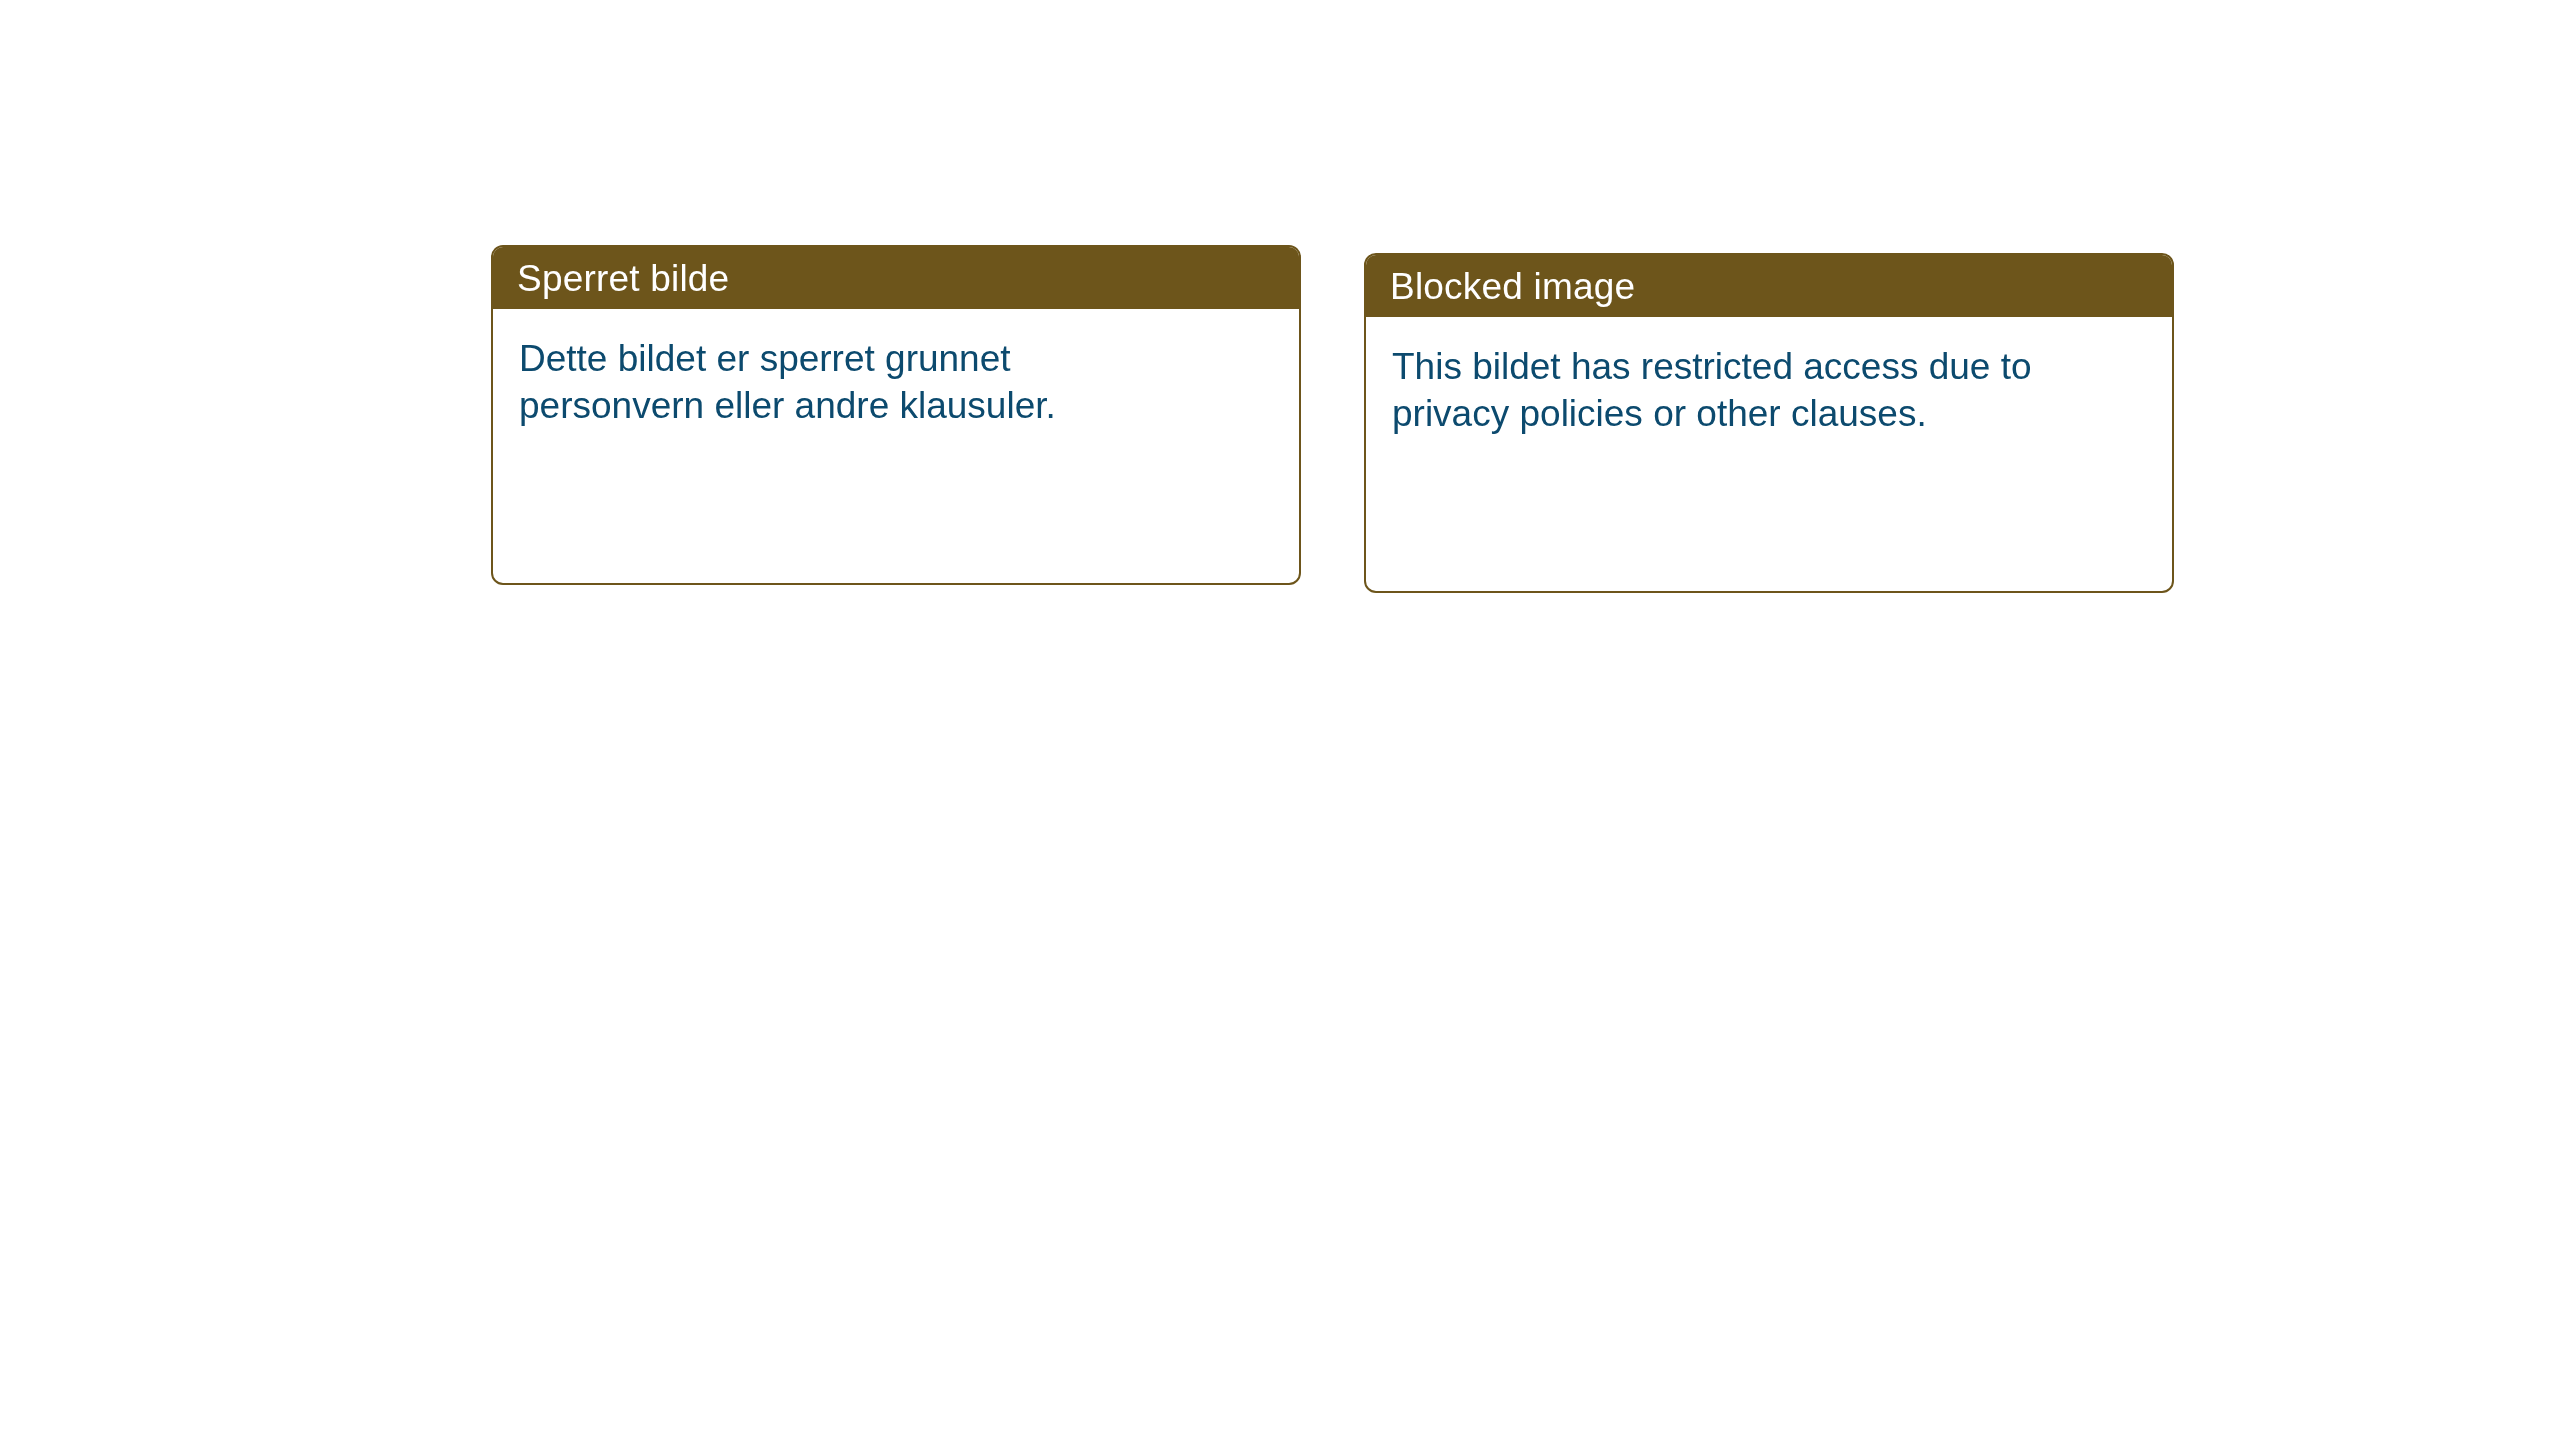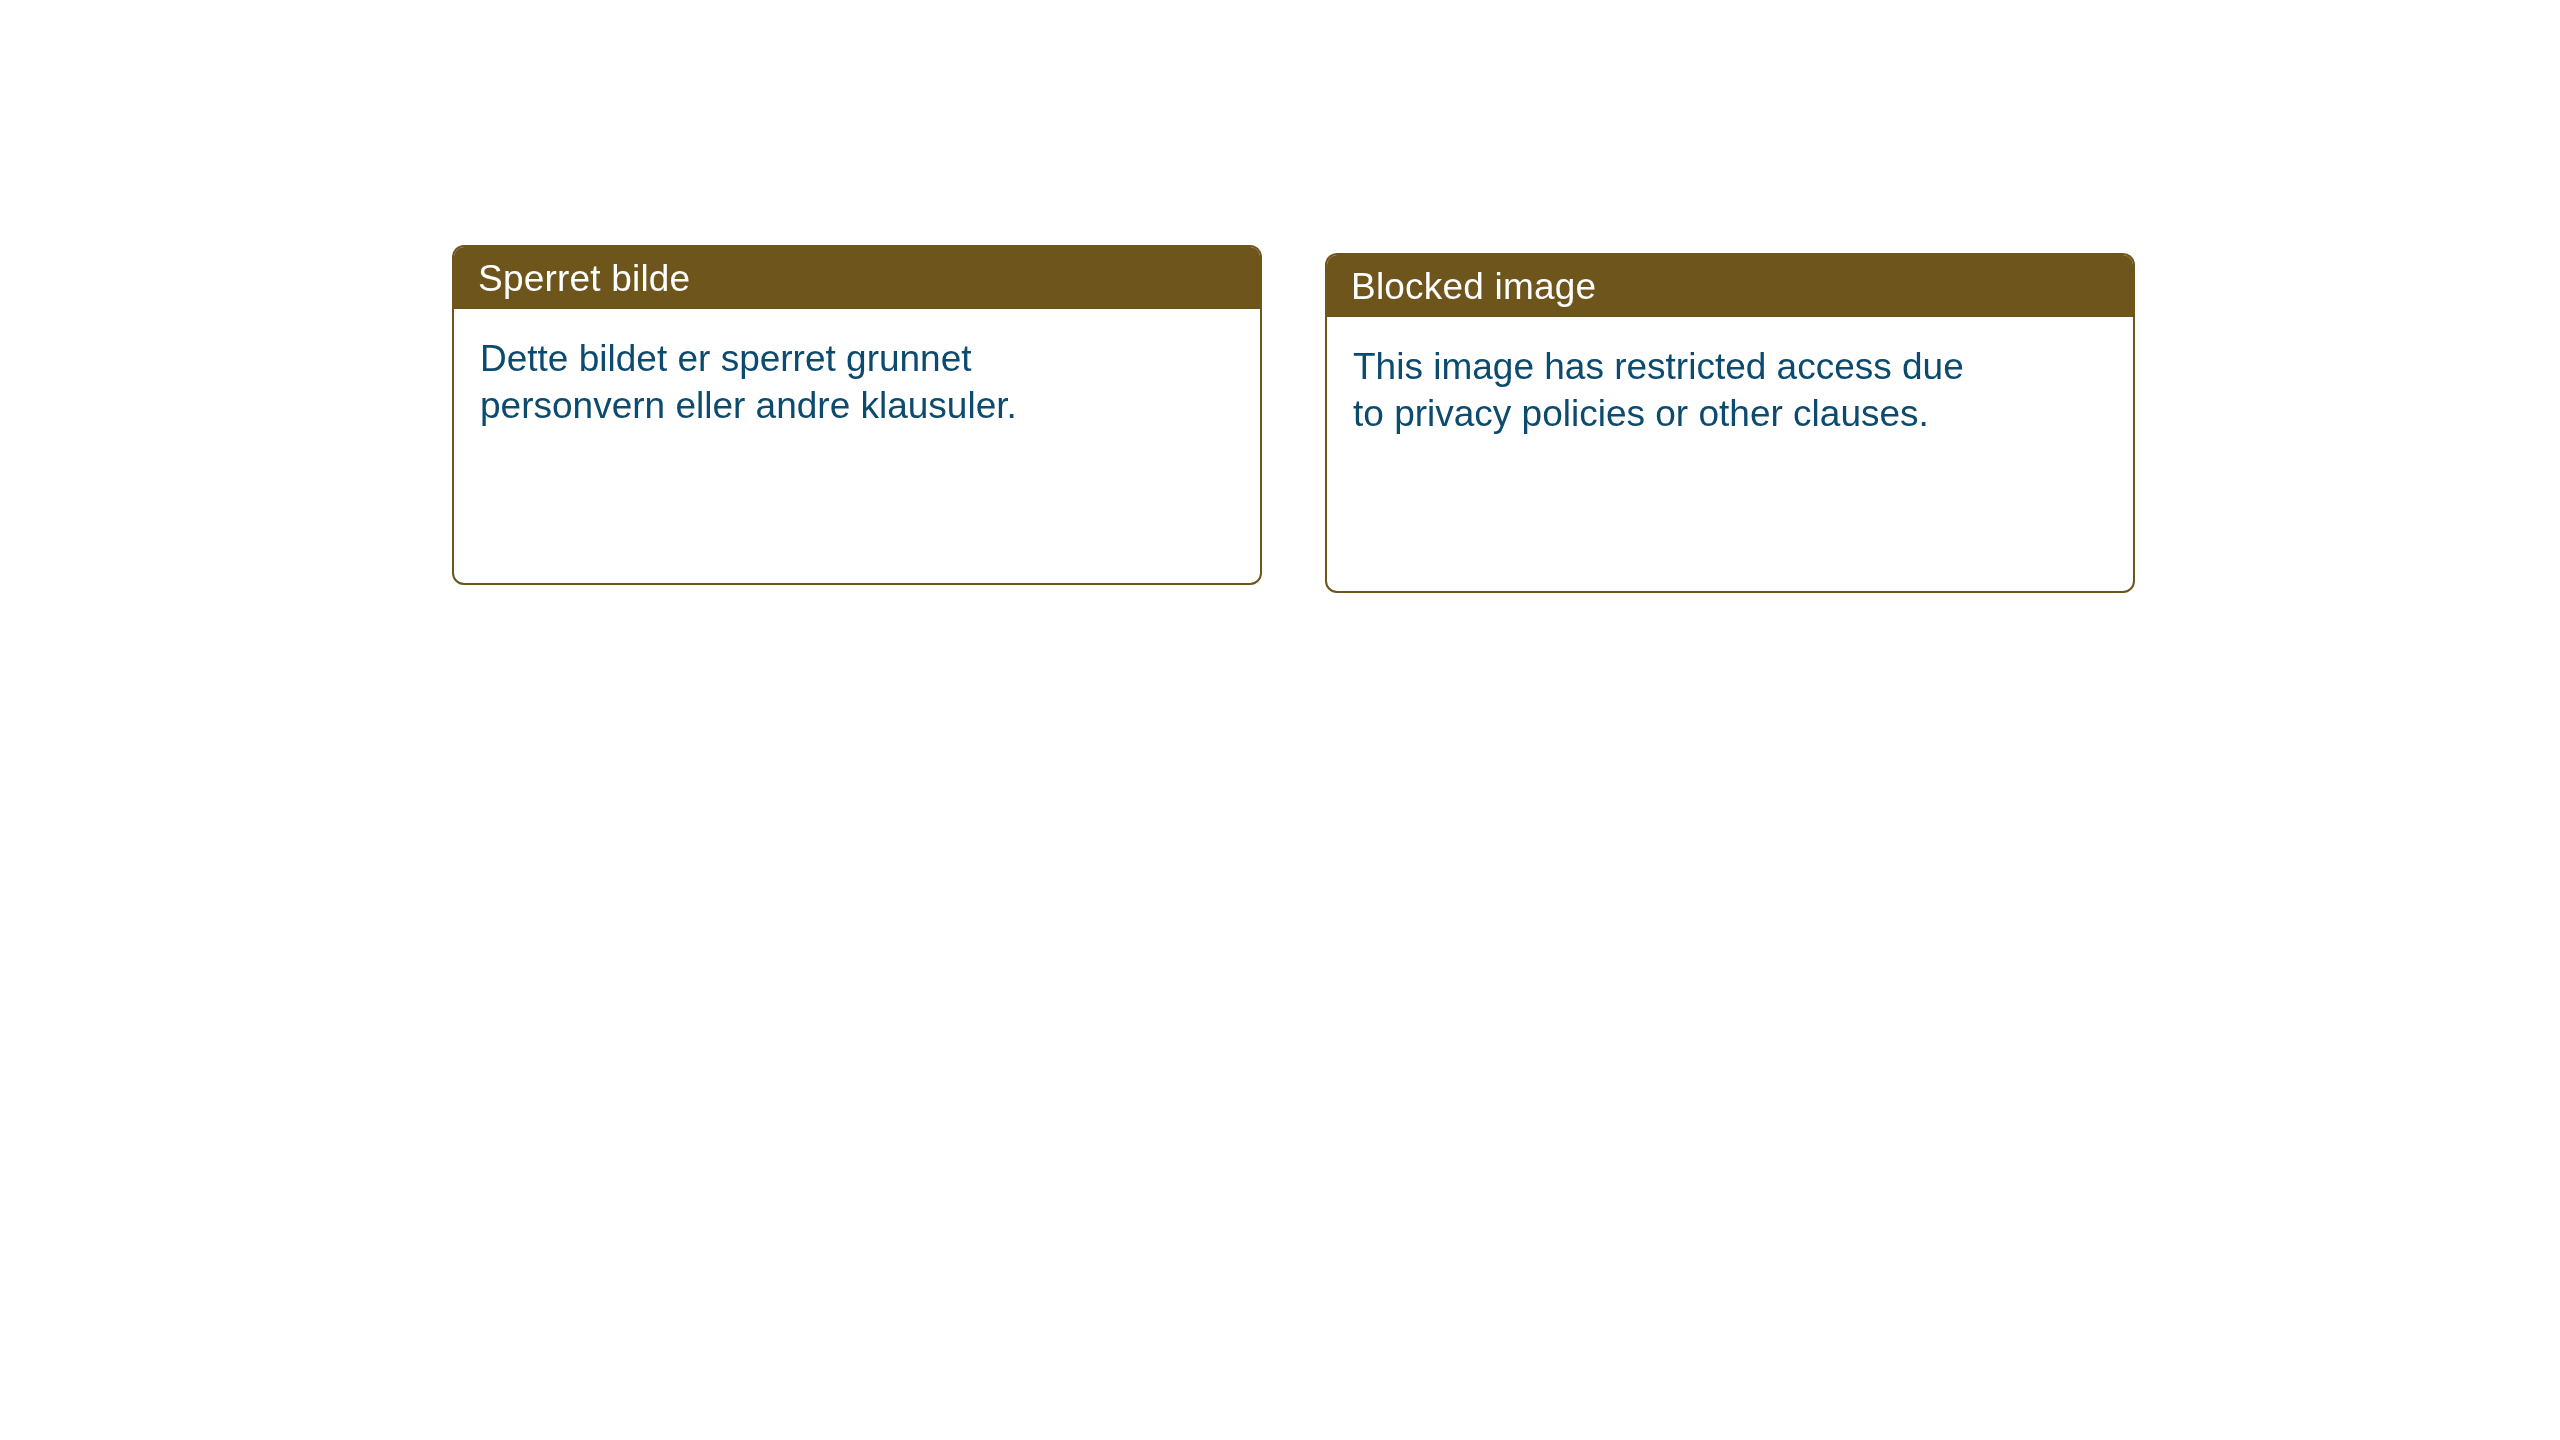--- a/index.html
+++ b/index.html
@@ -22,20 +22,21 @@
     background: #ffffff;
   }
 
   .notice-card {
     position: absolute;
     box-sizing: border-box;
     background: #ffffff;
     border: 2px solid #6d551b;
     border-radius: 12px;
     overflow: hidden;
+    margin-left: 39px;
   }
 
   .notice-card.card-no {
     left: 452px;
     top: 245px;
     width: 810px;
     height: 340px;
   }
 
   .notice-card.card-en {
@@ -85,17 +86,17 @@
     <div class="card-body">
       <p>Dette bildet er sperret grunnet personvern eller andre klausuler.</p>
     </div>
   </div>
 
   <div class="notice-card card-en">
     <div class="card-header">
       <span>Blocked image</span>
     </div>
     <div class="card-body">
-      <p>This image has restricted access due to privacy policies or other clauses.</p>
+      <p>This bildet has restricted access due to privacy policies or other clauses.</p>
     </div>
   </div>
 
 </div>
 
 </body></html>

